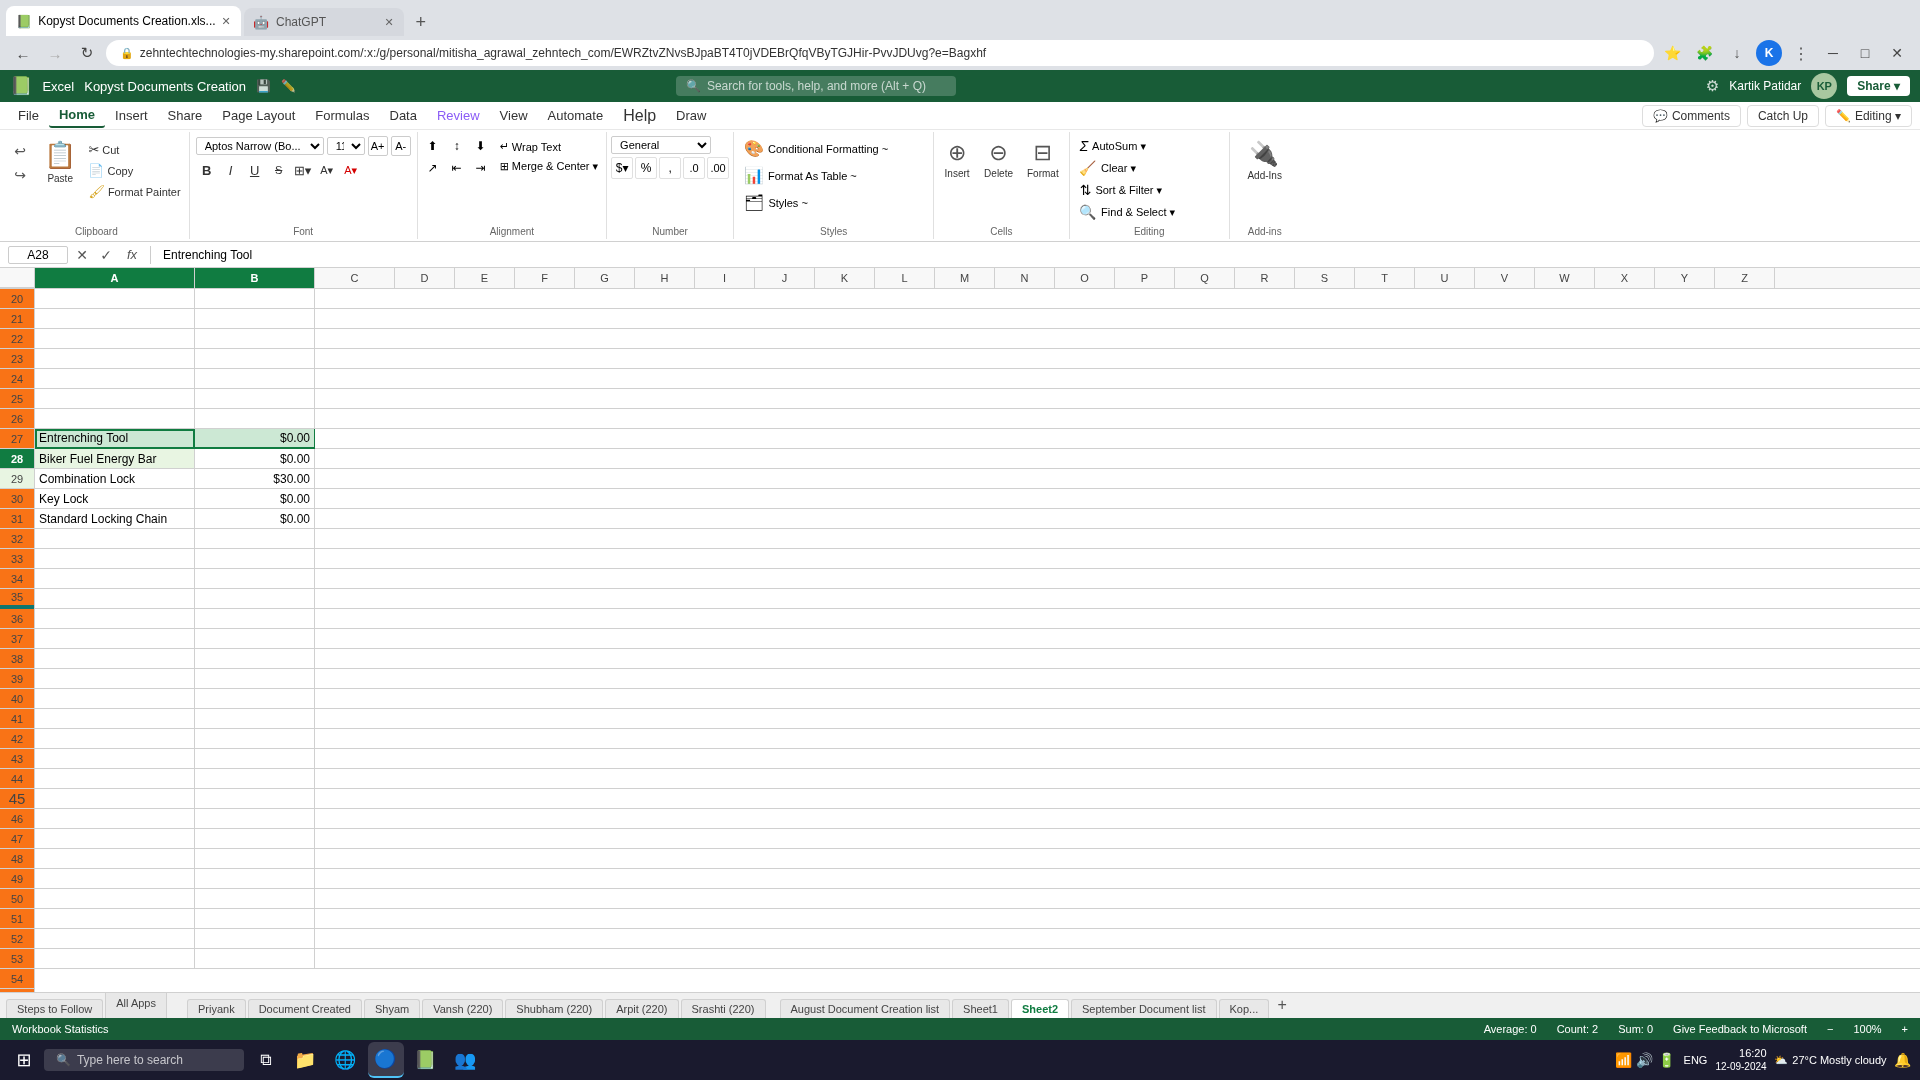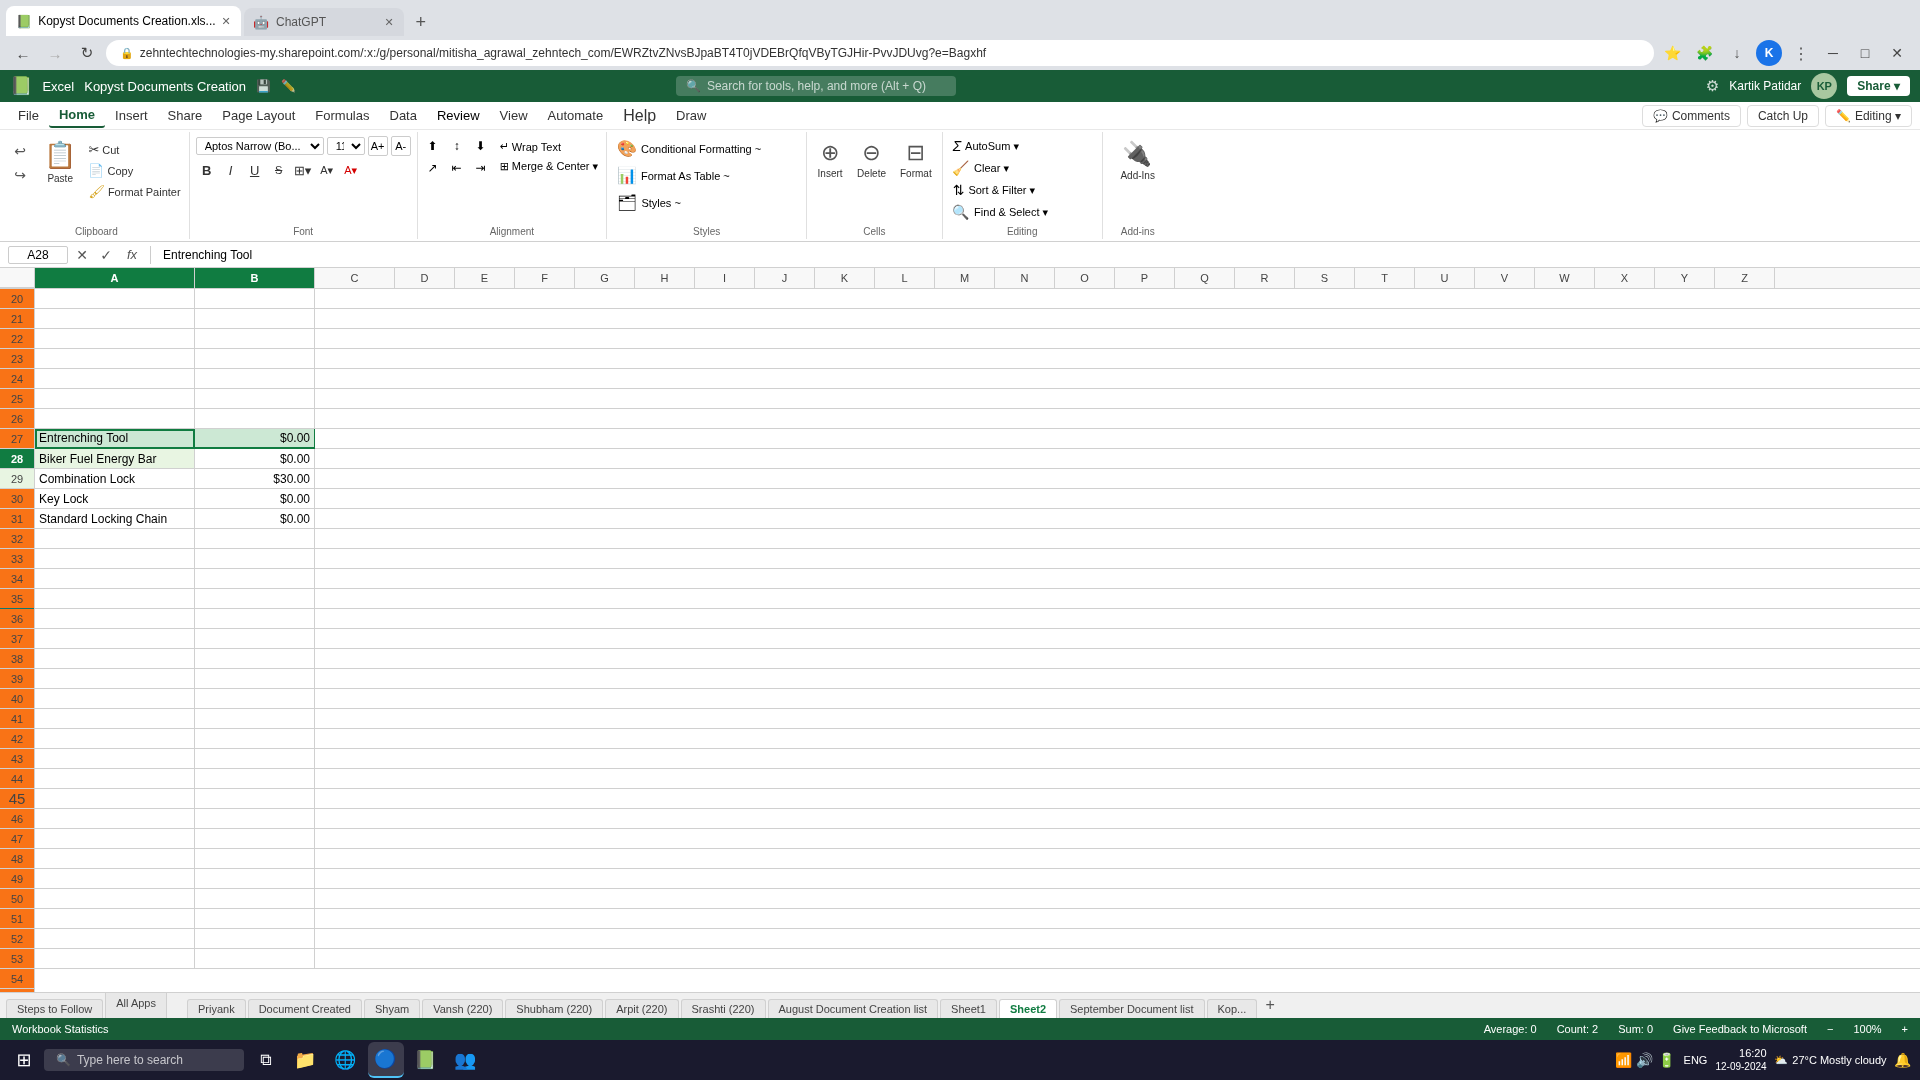--- a/index.html
+++ b/index.html
@@ -64,21 +64,21 @@
   </div>
 
   <div style="display:flex; align-items:center; padding:0 8px; background:#fff; border-bottom:1px solid #e8e8e8; height:28px;">
     <div style="padding:4px 10px; font-size:13px; color:#333; cursor:pointer; border-radius:3px;">File</div>
     <div style="padding:4px 10px; font-size:13px; color:#185c37; cursor:pointer; border-radius:3px; font-weight:600; border-bottom:2px solid #185c37;">Home</div>
     <div style="padding:4px 10px; font-size:13px; color:#333; cursor:pointer; border-radius:3px;">Insert</div>
     <div style="padding:4px 10px; font-size:13px; color:#333; cursor:pointer; border-radius:3px;">Share</div>
     <div style="padding:4px 10px; font-size:13px; color:#333; cursor:pointer; border-radius:3px;">Page Layout</div>
     <div style="padding:4px 10px; font-size:13px; color:#333; cursor:pointer; border-radius:3px;">Formulas</div>
     <div style="padding:4px 10px; font-size:13px; color:#333; cursor:pointer; border-radius:3px;">Data</div>
-    <div style="padding:4px 10px; font-size:13px; color:#000000; cursor:pointer; border-radius:3px;">Review</div>
+    <div style="padding:4px 10px; font-size:13px; color:#8b5cf6; cursor:pointer; border-radius:3px;">Review</div>
     <div style="padding:4px 10px; font-size:13px; color:#333; cursor:pointer; border-radius:3px;">View</div>
     <div style="padding:4px 10px; font-size:13px; color:#333; cursor:pointer; border-radius:3px;">Automate</div>
     <div style="padding:4px 10px; font-size:16px; color:#333; cursor:pointer; border-radius:3px;">Help</div>
     <div style="padding:4px 10px; font-size:13px; color:#333; cursor:pointer; border-radius:3px;">Draw</div>
     <div style="margin-left:auto; padding:3px 10px; font-size:12px; color:#333; cursor:pointer; display:flex; align-items:center; gap:4px; border:1px solid #ddd; border-radius:4px;">
       <span>💬</span>
       <span>Comments</span>
     </div>
     <div style="padding:3px 10px; font-size:12px; color:#333; cursor:pointer; display:flex; align-items:center; gap:4px; border:1px solid #ddd; border-radius:4px; margin-left:6px;">
       <span>Catch Up</span>
@@ -170,20 +170,35 @@
           </div>
           <div style="display:flex; align-items:center; gap:3px; padding:2px 4px; cursor:pointer; border-radius:2px; font-size:11px; white-space:nowrap;">
             <span>⊞</span>
             <span>Merge &amp; Center ▾</span>
           </div>
         </div>
       </div>
       <div style="font-size:10px; color:#666; text-align:center; padding-bottom:2px;">Alignment</div>
     </div>
 
+    <div style="display:flex; flex-direction:column; padding:0 4px; border-right:1px solid #e0e0e0; min-width:110px;">
+      <div style="display:flex; flex-direction:column; gap:3px; flex:1; padding:4px 0;">
+        <select style="border:1px solid #ccc; border-radius:2px; padding:1px 4px; font-size:11px; width:100px; background:#fff; cursor:pointer;">
+          <option>General</option>
+        </select>
+        <div style="display:flex; gap:2px; align-items:center;">
+          <div style="width:22px; height:22px; display:flex; align-items:center; justify-content:center; cursor:pointer; font-size:12px; border-radius:2px; border:1px solid #e0e0e0;">$▾</div>
+          <div style="width:22px; height:22px; display:flex; align-items:center; justify-content:center; cursor:pointer; font-size:12px; border-radius:2px; border:1px solid #e0e0e0;">%</div>
+          <div style="width:22px; height:22px; display:flex; align-items:center; justify-content:center; cursor:pointer; font-size:12px; border-radius:2px; border:1px solid #e0e0e0;">,</div>
+          <div style="width:22px; height:22px; display:flex; align-items:center; justify-content:center; cursor:pointer; font-size:11px; border-radius:2px; border:1px solid #e0e0e0;">.0</div>
+          <div style="width:22px; height:22px; display:flex; align-items:center; justify-content:center; cursor:pointer; font-size:11px; border-radius:2px; border:1px solid #e0e0e0;">.00</div>
+        </div>
+      </div>
+      <div style="font-size:10px; color:#666; text-align:center; padding-bottom:2px;">Number</div>
+    </div>
 
     <div style="display:flex; flex-direction:column; padding:0 4px; border-right:1px solid #e0e0e0; min-width:200px;">
       <div style="display:flex; flex-direction:column; gap:2px; flex:1; padding:4px 0; justify-content:flex-start;">
         <div style="display:flex; align-items:center; gap:4px; padding:3px 6px; cursor:pointer; border-radius:2px; font-size:11px;">
           <span style="font-size:16px;">🎨</span>
           <span>Conditional Formatting ~</span>
         </div>
         <div style="display:flex; align-items:center; gap:4px; padding:3px 6px; cursor:pointer; border-radius:2px; font-size:11px;">
           <span style="font-size:16px;">📊</span>
           <span>Format As Table ~</span>
@@ -300,21 +315,21 @@
         <div style="height:20px; border-bottom:1px solid #d0d0d0; font-size:11px; color:#444; text-align:center; line-height:20px; display:flex; align-items:center; justify-content:center;">25</div>
         <div style="height:20px; border-bottom:1px solid #d0d0d0; font-size:11px; color:#444; text-align:center; line-height:20px; display:flex; align-items:center; justify-content:center;">26</div>
         <div style="height:20px; border-bottom:1px solid #d0d0d0; font-size:11px; color:#444; text-align:center; line-height:20px; display:flex; align-items:center; justify-content:center;">27</div>
         <div style="height:20px; border-bottom:1px solid #d0d0d0; font-size:11px; color:#fff; text-align:center; line-height:20px; display:flex; align-items:center; justify-content:center; background:#107c41; font-weight:bold;">28</div>
         <div style="height:20px; border-bottom:1px solid #d0d0d0; font-size:11px; color:#444; text-align:center; display:flex; align-items:center; justify-content:center; background:#e8f5e2;">29</div>
         <div style="height:20px; border-bottom:1px solid #d0d0d0; font-size:11px; color:#444; text-align:center; display:flex; align-items:center; justify-content:center;">30</div>
         <div style="height:20px; border-bottom:1px solid #d0d0d0; font-size:11px; color:#444; text-align:center; display:flex; align-items:center; justify-content:center;">31</div>
         <div style="height:20px; border-bottom:1px solid #d0d0d0; font-size:11px; color:#444; text-align:center; display:flex; align-items:center; justify-content:center;">32</div>
         <div style="height:20px; border-bottom:1px solid #d0d0d0; font-size:11px; color:#444; text-align:center; display:flex; align-items:center; justify-content:center;">33</div>
         <div style="height:20px; border-bottom:1px solid #d0d0d0; font-size:11px; color:#444; text-align:center; display:flex; align-items:center; justify-content:center;">34</div>
-        <div style="height:20px; border-bottom:1px solid #0f766e; font-size:11px; color:#444; text-align:center; display:flex; align-items:center; justify-content:center;">35</div>
+        <div style="height:20px; border-bottom:4px solid #0f766e; font-size:11px; color:#444; text-align:center; display:flex; align-items:center; justify-content:center;">35</div>
         <div style="height:20px; border-bottom:1px solid #d0d0d0; font-size:11px; color:#444; text-align:center; display:flex; align-items:center; justify-content:center;">36</div>
         <div style="height:20px; border-bottom:1px solid #d0d0d0; font-size:11px; color:#444; text-align:center; display:flex; align-items:center; justify-content:center;">37</div>
         <div style="height:20px; border-bottom:1px solid #d0d0d0; font-size:11px; color:#444; text-align:center; display:flex; align-items:center; justify-content:center;">38</div>
         <div style="height:20px; border-bottom:1px solid #d0d0d0; font-size:11px; color:#444; text-align:center; display:flex; align-items:center; justify-content:center;">39</div>
         <div style="height:20px; border-bottom:1px solid #d0d0d0; font-size:11px; color:#444; text-align:right; display:flex; align-items:center; justify-content:center;">40</div>
         <div style="height:20px; border-bottom:1px solid #d0d0d0; font-size:11px; color:#444; text-align:center; display:flex; align-items:center; justify-content:center;">41</div>
         <div style="height:20px; border-bottom:1px solid #d0d0d0; font-size:11px; color:#444; text-align:center; display:flex; align-items:center; justify-content:center;">42</div>
         <div style="height:20px; border-bottom:1px solid #d0d0d0; font-size:11px; color:#444; text-align:center; display:flex; align-items:center; justify-content:center;">43</div>
         <div style="height:20px; border-bottom:1px solid #d0d0d0; font-size:11px; color:#444; text-align:center; display:flex; align-items:center; justify-content:center;">44</div>
         <div style="height:20px; border-bottom:1px solid #d0d0d0; font-size:15px; color:#444; text-align:center; display:flex; align-items:center; justify-content:center;">45</div>
@@ -519,21 +534,21 @@
 
   <div style="background:#f0f0f0; height:26px; display:flex; align-items:flex-end; padding:0 6px; border-top:1px solid #d0d0d0; overflow-x:auto; flex-shrink:0;">
     <div style="padding:3px 10px; font-size:11px; background:#e8e8e8; border:1px solid #d0d0d0; border-bottom:none; border-radius:3px 3px 0 0; cursor:pointer; color:#444; margin-right:2px; white-space:nowrap;">Steps to Follow</div>
     <div style="padding:9px 10px; font-size:11px; background:#e8e8e8; border:1px solid #d0d0d0; border-bottom:none; border-radius:3px 3px 0 0; cursor:pointer; color:#444; margin-right:20px; white-space:nowrap;">All Apps</div>
     <div style="padding:3px 10px; font-size:11px; background:#e8e8e8; border:1px solid #d0d0d0; border-bottom:none; border-radius:3px 3px 0 0; cursor:pointer; color:#444; margin-right:2px; white-space:nowrap;">Priyank</div>
     <div style="padding:3px 10px; font-size:11px; background:#e8e8e8; border:1px solid #d0d0d0; border-bottom:none; border-radius:3px 3px 0 0; cursor:pointer; color:#444; margin-right:2px; white-space:nowrap;">Document Created</div>
     <div style="padding:3px 10px; font-size:11px; background:#e8e8e8; border:1px solid #d0d0d0; border-bottom:none; border-radius:3px 3px 0 0; cursor:pointer; color:#444; margin-right:2px; white-space:nowrap;">Shyam</div>
     <div style="padding:3px 10px; font-size:11px; background:#e8e8e8; border:1px solid #d0d0d0; border-bottom:none; border-radius:3px 3px 0 0; cursor:pointer; color:#444; margin-right:2px; white-space:nowrap;">Vansh (220)</div>
     <div style="padding:3px 10px; font-size:11px; background:#e8e8e8; border:1px solid #d0d0d0; border-bottom:none; border-radius:3px 3px 0 0; cursor:pointer; color:#444; margin-right:2px; white-space:nowrap;">Shubham (220)</div>
     <div style="padding:3px 10px; font-size:11px; background:#e8e8e8; border:1px solid #d0d0d0; border-bottom:none; border-radius:3px 3px 0 0; cursor:pointer; color:#444; margin-right:2px; white-space:nowrap;">Arpit (220)</div>
-    <div style="padding:3px 10px; font-size:11px; background:#e8e8e8; border:1px solid #d0d0d0; border-bottom:none; border-radius:3px 3px 0 0; cursor:pointer; color:#444; margin-right:2px; white-space:nowrap;">Srashti (220)</div>
+    <div style="padding:3px 10px; font-size:11px; background:#e8e8e8; border:1px solid #d0d0d0; border-bottom:none; border-radius:3px 3px 0 0; cursor:pointer; color:#444; margin-right:14px; white-space:nowrap;">Srashti (220)</div>
     <div style="padding:3px 10px; font-size:11px; background:#e8e8e8; border:1px solid #d0d0d0; border-bottom:none; border-radius:3px 3px 0 0; cursor:pointer; color:#444; margin-right:2px; white-space:nowrap;">August Document Creation list</div>
     <div style="padding:3px 10px; font-size:11px; background:#e8e8e8; border:1px solid #d0d0d0; border-bottom:none; border-radius:3px 3px 0 0; cursor:pointer; color:#444; margin-right:2px; white-space:nowrap;">Sheet1</div>
     <div style="padding:3px 10px; font-size:11px; background:#fff; border:1px solid #d0d0d0; border-bottom:1px solid #fff; border-radius:3px 3px 0 0; cursor:pointer; color:#107c41; margin-right:2px; white-space:nowrap; font-weight:600; margin-bottom:-1px;">Sheet2</div>
     <div style="padding:3px 10px; font-size:11px; background:#e8e8e8; border:1px solid #d0d0d0; border-bottom:none; border-radius:3px 3px 0 0; cursor:pointer; color:#444; margin-right:2px; white-space:nowrap;">September Document list</div>
     <div style="padding:3px 10px; font-size:11px; background:#e8e8e8; border:1px solid #d0d0d0; border-bottom:none; border-radius:3px 3px 0 0; cursor:pointer; color:#444; margin-right:2px; white-space:nowrap;">Kop...</div>
     <div style="width:22px; height:22px; display:flex; align-items:center; justify-content:center; cursor:pointer; color:#555; font-size:16px; border-radius:3px; margin-bottom:2px;">+</div>
   </div>
 
   <div style="background:#185c37; color:#fff; height:22px; display:flex; align-items:center; padding:0 12px; font-size:11px; gap:10px; flex-shrink:0;">
     <div style="cursor:pointer; color:#fff;">Workbook Statistics</div>

